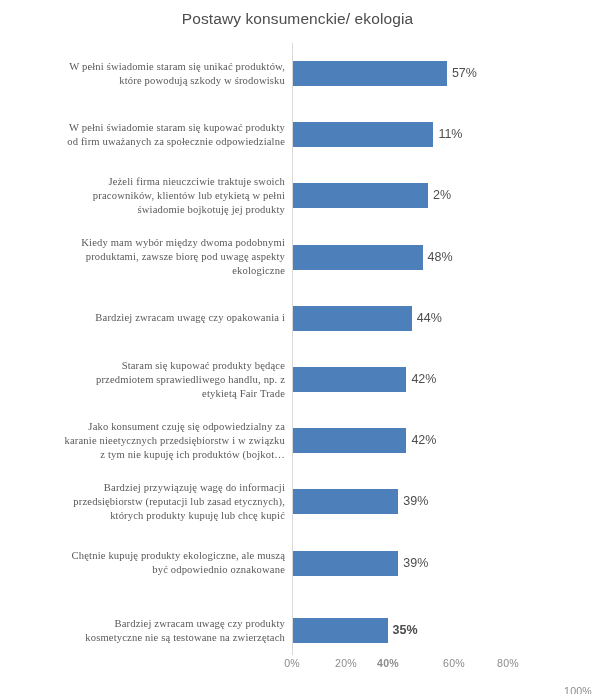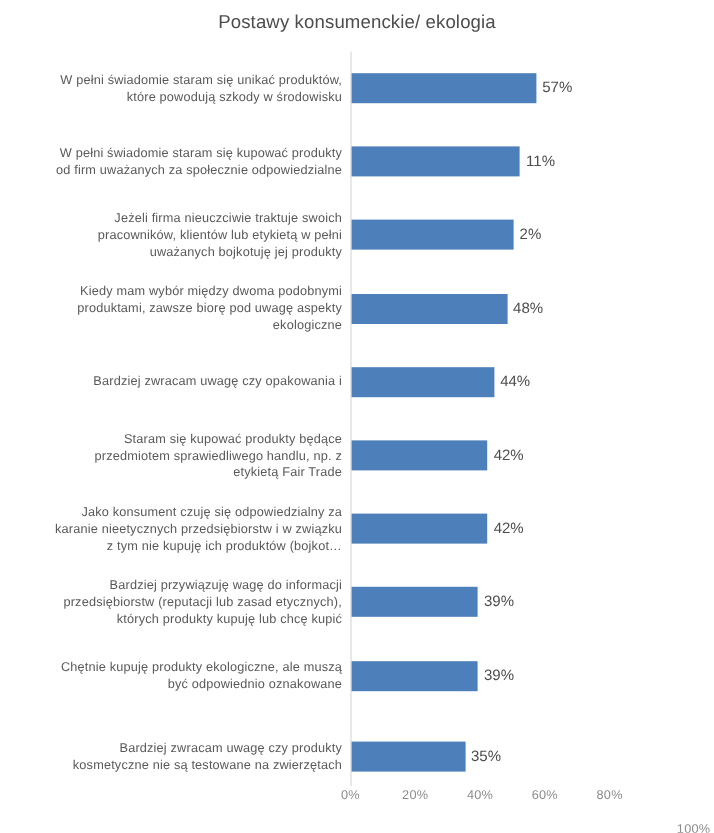--- a/index.html
+++ b/index.html
@@ -72,20 +72,21 @@
     height: 61.2px;
     display: flex;
     flex-direction: column;
     align-items: flex-end;
     justify-content: center;
     text-align: right;
     font-size: 10.6px;
     line-height: 14px;
     color: #595959;
     letter-spacing: 0.15px;
+    font-family: Liberation Serif, serif;
   }
   .cat-label span { display: block; white-space: nowrap; }
 
   .bar-wrap {
     position: absolute;
     left: 293px;
     top: 0;
     height: 61.2px;
     width: 302px;
   }
@@ -154,21 +155,21 @@
           </div>
           <div class="bar-wrap">
             <div class="bar" style="width: 140.4px; background: rgb(77, 127, 186);"></div>
             <div class="bar-value" style="left: 140.4px;">11%</div>
           </div>
         </div>
         <div class="row" style="top: 122.4px;">
           <div class="cat-label">
             <span>Jeżeli firma nieuczciwie traktuje swoich</span>
             <span>pracowników, klientów lub etykietą w pełni</span>
-            <span>uważanych bojkotuję jej produkty</span>
+            <span>świadomie bojkotuję jej produkty</span>
           </div>
           <div class="bar-wrap">
             <div class="bar" style="width: 135px; background: rgb(77, 127, 186);"></div>
             <div class="bar-value" style="left: 135px;">2%</div>
           </div>
         </div>
         <div class="row" style="top: 183.6px;">
           <div class="cat-label">
             <span>Kiedy mam wybór między dwoma podobnymi</span>
             <span>produktami, zawsze biorę pod uwagę aspekty</span>
@@ -231,28 +232,28 @@
             <div class="bar-value" style="left: 105.3px;">39%</div>
           </div>
         </div>
         <div class="row" style="top: 557px;">
           <div class="cat-label">
             <span>Bardziej zwracam uwagę czy produkty</span>
             <span>kosmetyczne nie są testowane na zwierzętach</span>
           </div>
           <div class="bar-wrap">
             <div class="bar" style="width: 94.5px; background: rgb(77, 127, 186);"></div>
-            <div class="bar-value" style="left: 94.5px;">35%</div>
+            <div class="bar-value" style="left: 94.5px; font-weight: bold;">35%</div>
           </div>
         </div>
       </div>
   </div>
 
   <div id="value-axis">
       <div class="tick-label" style="left: 292px;">0%</div>
       <div class="tick-label" style="left: 346px;">20%</div>
-      <div class="tick-label" style="left: 400px;">40%</div>
+      <div class="tick-label" style="left: 388px; font-weight: bold;">40%</div>
       <div class="tick-label" style="left: 454px;">60%</div>
       <div class="tick-label" style="left: 508px;">80%</div>
       <div class="tick-label" style="left: 578px; margin-top: 28px;">100%</div>
     </div>
 
 </div>
 
 </body></html>

